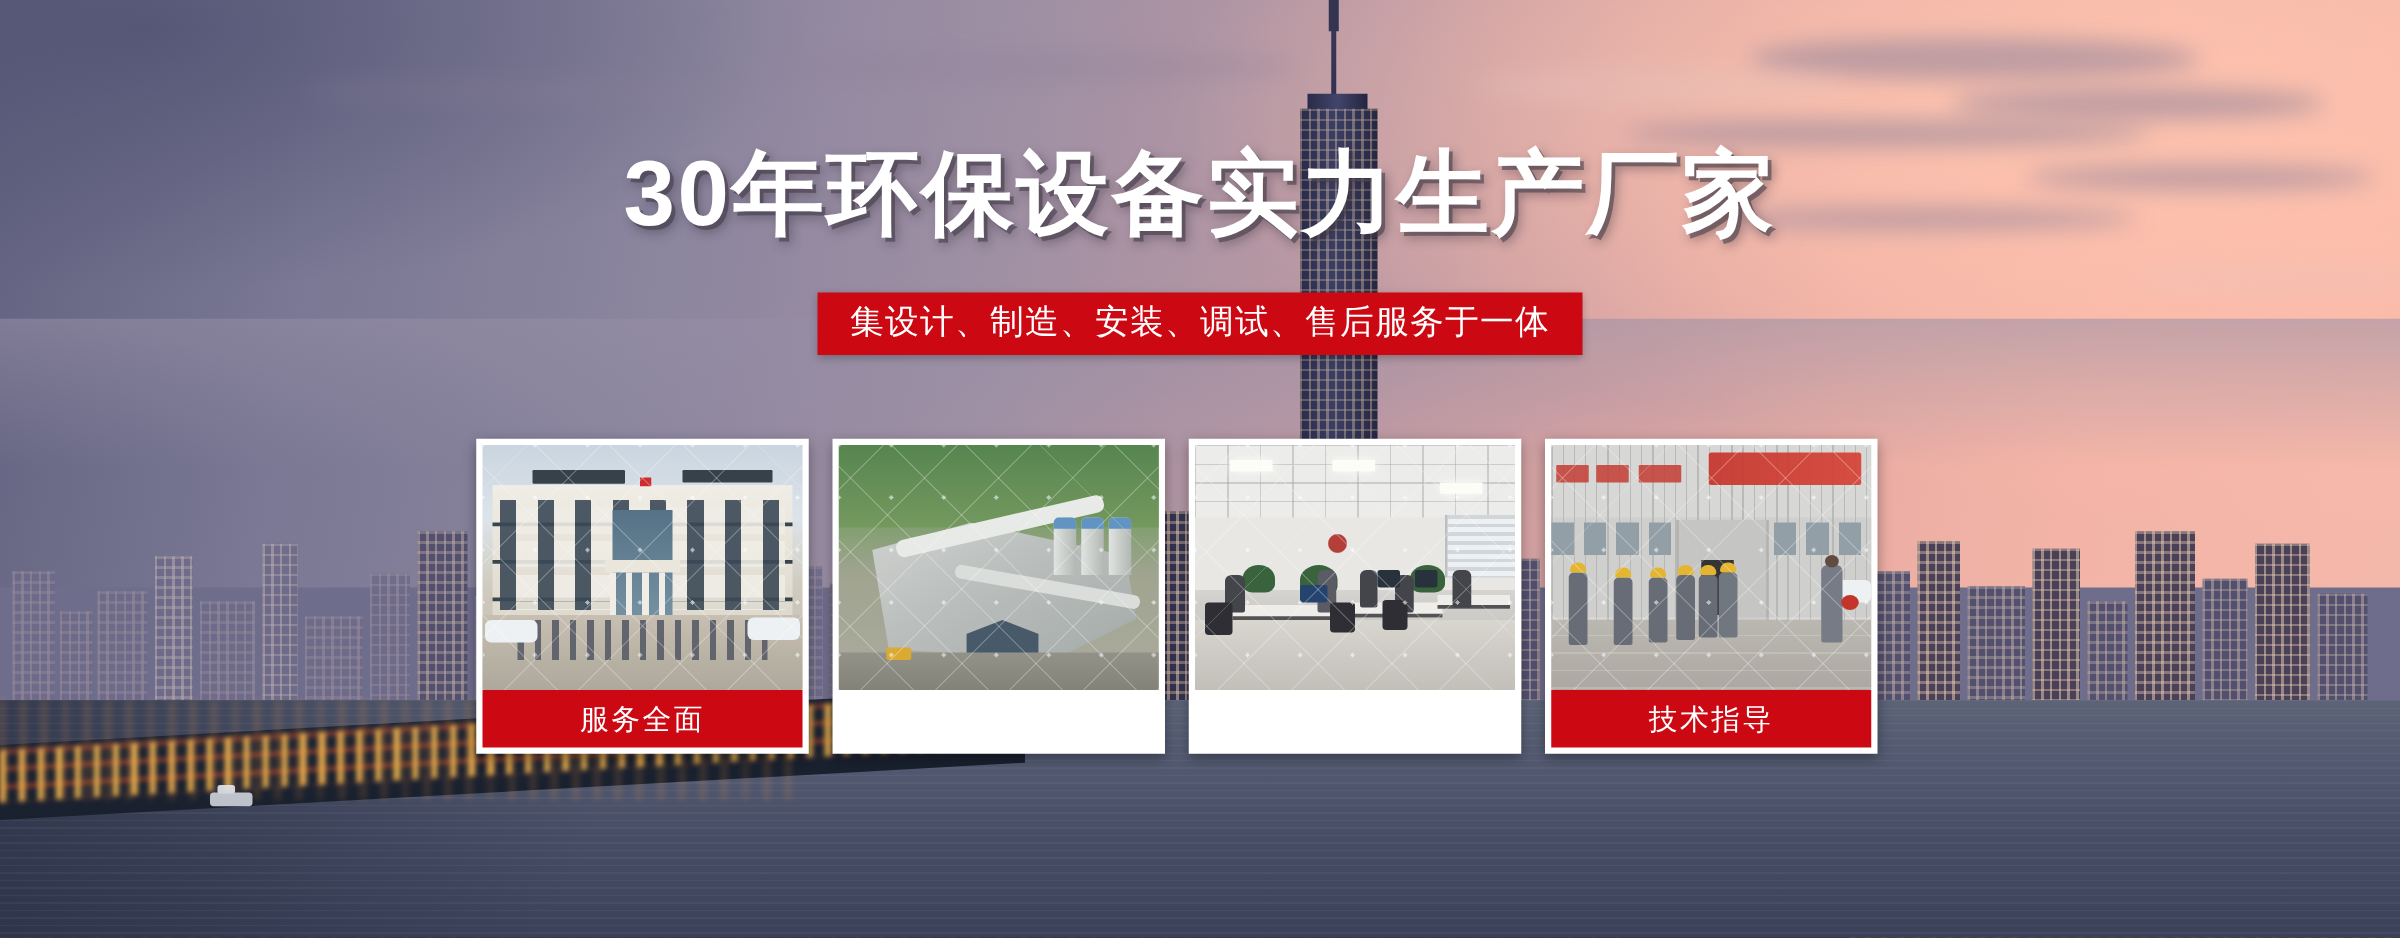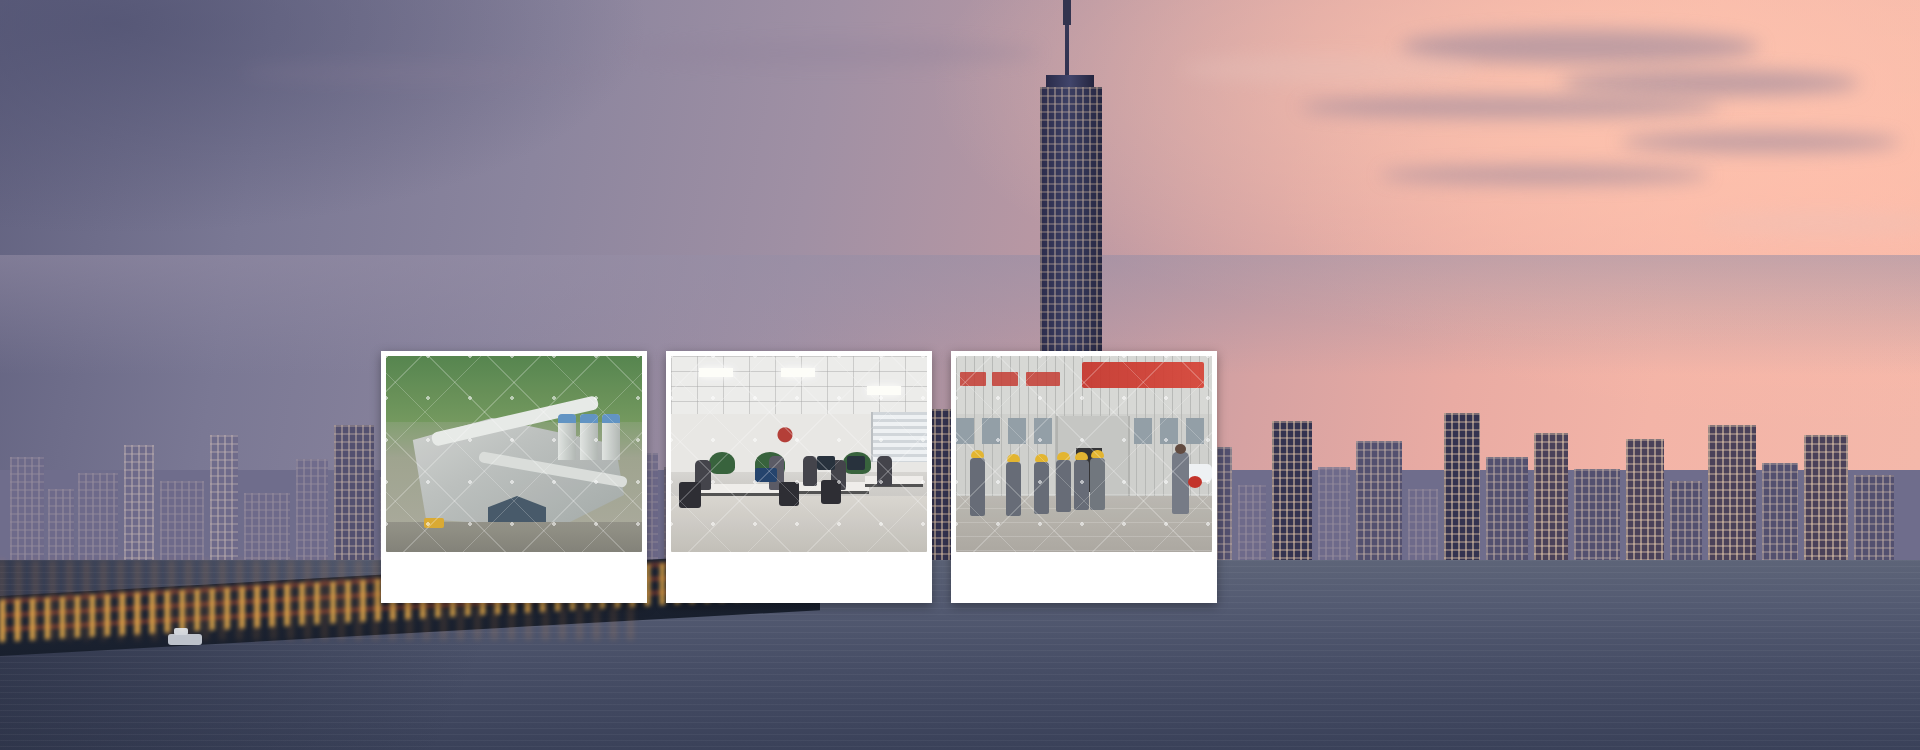--- a/index.html
+++ b/index.html
@@ -454,23 +454,48 @@
   </div>
 
   <div class="water"></div>
   <div class="water-left"></div>
   <div class="water-ripple"></div>
   <div class="bank"></div>
   <div class="bank-lights"></div>
   <div class="reflect"></div>
   <div class="boat"></div>
 
+  <div class="headline">30年环保设备实力生产厂家</div>
+  <div class="subbar">集设计、制造、安装、调试、售后服务于一体</div>
 
   <div class="cards">
 
+    <div class="card">
+      <div class="card-photo p1">
+        <div class="ground"></div>
+        <div class="facade"></div>
+        <div class="floor" style="top:62px;"></div>
+        <div class="floor" style="top:92px;"></div>
+        <div class="floor" style="top:122px;"></div>
+        <div class="wins"></div>
+        <div class="entry"></div>
+        <div class="pediment"></div>
+        <div class="cols"></div>
+        <div class="roofsign"></div>
+        <div class="phonesign"></div>
+        <div class="flag"></div>
+        <div class="staff"></div>
+        <div class="carL"></div>
+        <div class="carR"></div>
+        <div class="wm"></div>
+          <div class="wm-dots"></div>
+          <div class="tint"></div>
+      </div>
+      <div class="card-label">服务全面</div>
+    </div>
 
     <div class="card">
       <div class="card-photo p2">
         <div class="field"></div>
         <div class="plant"></div>
         <div class="conveyor"></div>
         <div class="conveyor2"></div>
         <div class="silo" style="left:172px;">
             <i></i>
           </div>
@@ -548,16 +573,17 @@
         <div class="helmet" style="left:119px;top:96px;"></div>
         <div class="worker" style="left:134px;top:102px;height:52px;background:#6a7078;"></div>
         <div class="helmet" style="left:135px;top:94px;"></div>
         <div class="lead"></div>
         <div class="leadhead"></div>
         <div class="redhat"></div>
         <div class="wm"></div>
           <div class="wm-dots"></div>
           <div class="tint"></div>
       </div>
+      <div class="card-label">技术指导</div>
     </div>
 
   </div>
 </div>
 
 </body></html>

